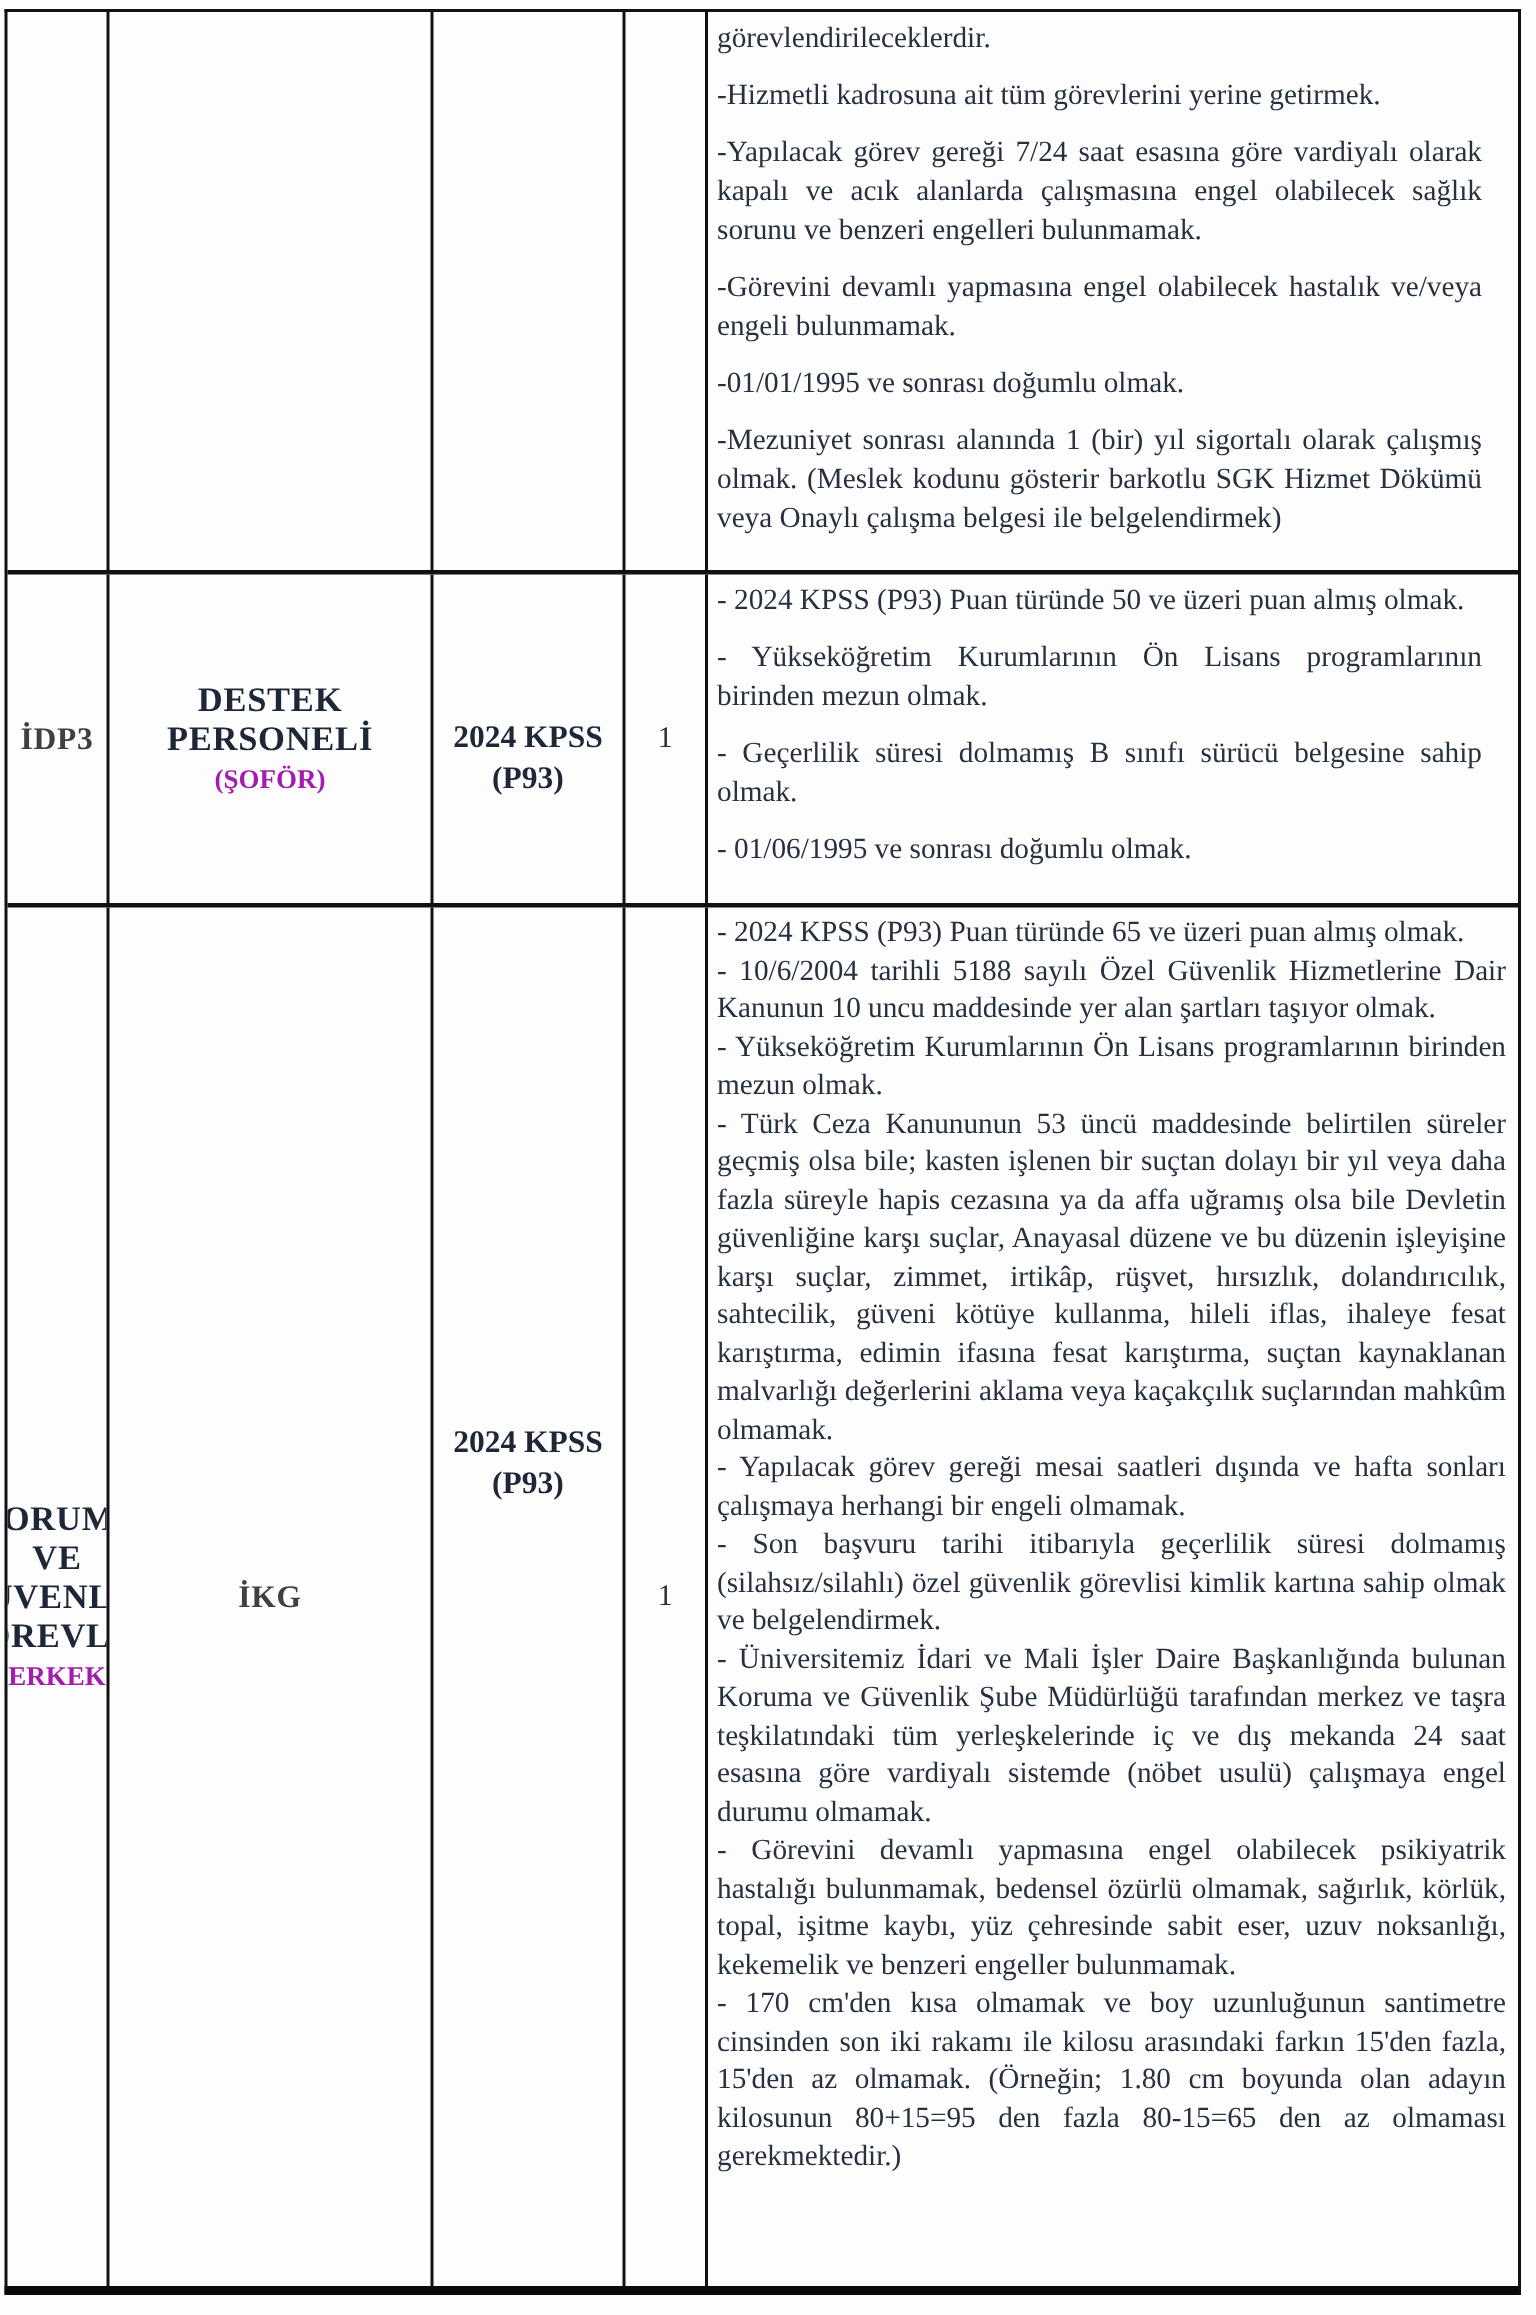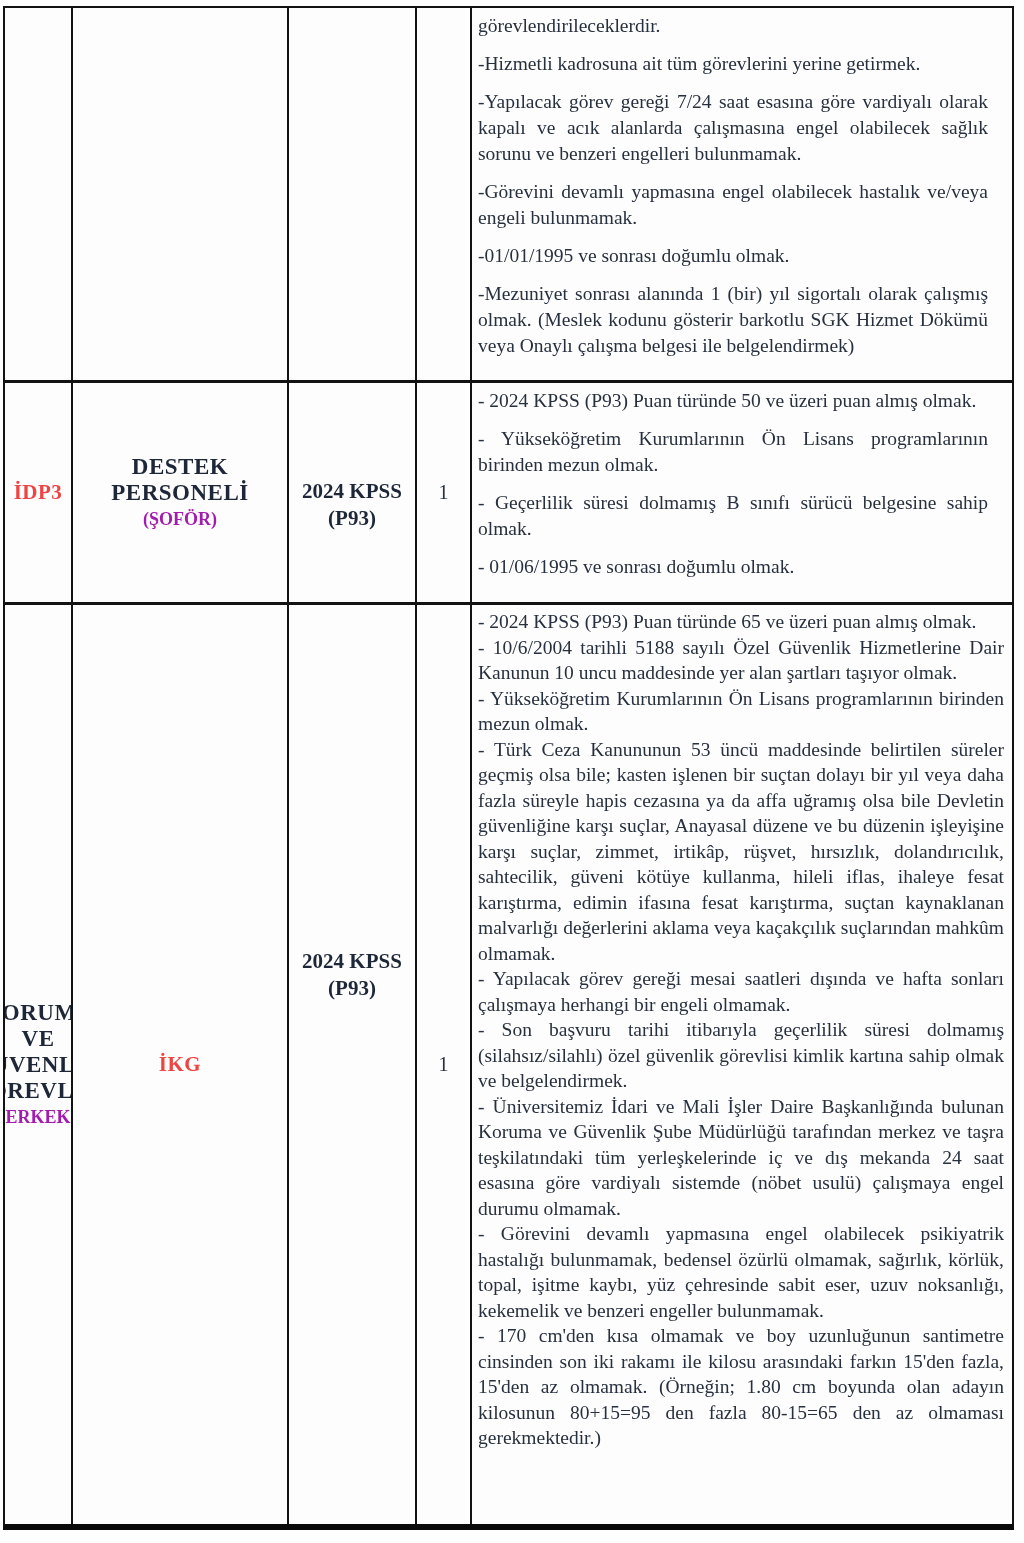--- a/index.html
+++ b/index.html
@@ -38,21 +38,21 @@
     box-sizing:border-box;
     border-right:2px solid #121212;
     overflow:hidden;
   }
   .cell:last-child { border-right:none; }
   .cell-mid {
     display:flex; flex-direction:column;
     align-items:center; justify-content:center;
     text-align:center;
   }
-  .code-text { font-weight:bold; font-size:21px; color:#ef4444; letter-spacing:0.5px; }
+  .code-text { font-weight:bold; font-size:21px; color:#404040; letter-spacing:0.5px; }
   .pos-line  { font-weight:bold; font-size:23px; line-height:26px; color:#1e2738; letter-spacing:0.5px; }
   .pos-sub   { font-weight:bold; font-size:18px; line-height:24px; color:#a21caf; margin-top:1px; }
   .exam-line { font-weight:bold; font-size:21px; line-height:27px; color:#1e2738; }
   .exam-inner { text-align:center;margin-top:24px; }
   .offset-up { position:relative; top:-102px; }
   .count-text { font-size:20px; color:#27303e; }
   .req {
     padding:5px 8px 6px 6px;
     text-align:justify;
     font-size:19.5px;

